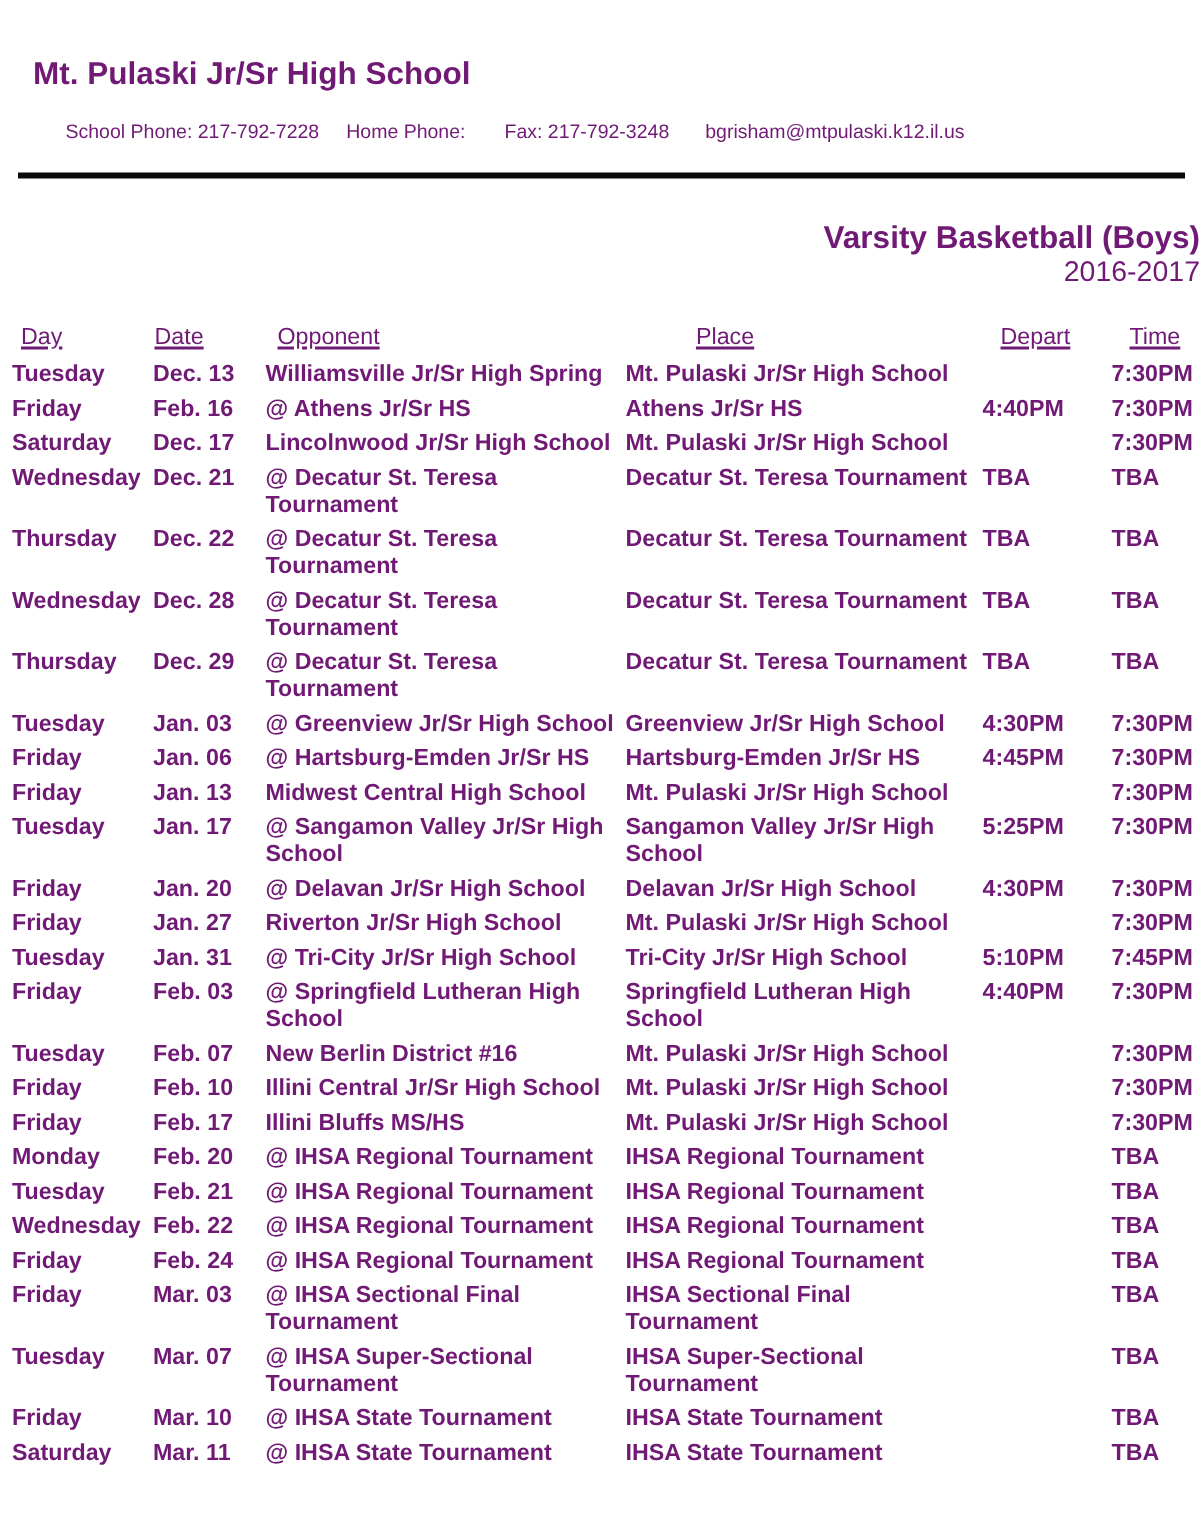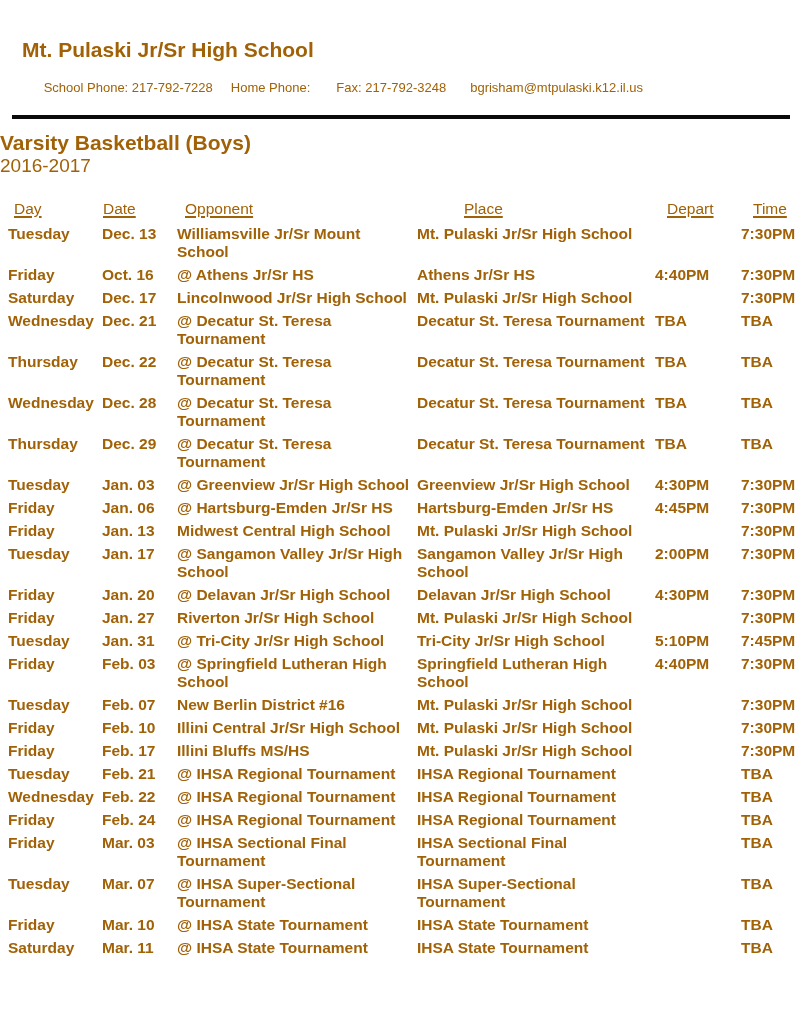--- a/index.html
+++ b/index.html
@@ -5,21 +5,21 @@
   html, body {
     margin: 0;
     padding: 0;
     background: #ffffff;
   }
   .page {
     position: relative;
     width: 800px;
     height: 1024px;
     background: #ffffff;
-    color: #a16207;
+    color: #701a75;
     font-family: "Liberation Sans", "DejaVu Sans", sans-serif;
     overflow: hidden;
     box-sizing: border-box;
     padding-top: 38px;
   }
   
   .school-name {
     margin: 0 0 0 22px;
     font-size: 21px;
     line-height: 24px;
@@ -47,22 +47,22 @@
     border: 0;
     background: #0a0a0a;
     height: 4px;
   }
   .rule-top {
     margin: 5px 0 0 12px;
     width: 778px;
   }
   
   .title-block {
-    margin-top: 12px;
-    text-align: left;
+    margin-top: 28px;
+    text-align: right;
   }
   .title-main {
     margin: 0;
     font-size: 21px;
     line-height: 23px;
     font-weight: 700;
   }
   .title-season {
     margin-top: 1px;
     font-size: 19px;
@@ -147,28 +147,28 @@
         <th class="h-opponent"><span>Opponent</span></th>
         <th class="h-place"><span>Place</span></th>
         <th class="h-depart"><span>Depart</span></th>
         <th class="h-time"><span>Time</span></th>
       </tr>
     </thead>
     <tbody id="schedule-body">
         <tr>
           <td class="col-day">Tuesday</td>
           <td class="col-date">Dec. 13</td>
-          <td class="col-opponent">Williamsville Jr/Sr Mount School</td>
-          <td class="col-place">Mt. Pulaski Jr/Sr High School</td>
-          <td class="col-depart"></td>
-          <td class="col-time">7:30PM</td>
-        </tr>
-        <tr>
-          <td class="col-day">Friday</td>
-          <td class="col-date">Oct. 16</td>
+          <td class="col-opponent">Williamsville Jr/Sr High Spring</td>
+          <td class="col-place">Mt. Pulaski Jr/Sr High School</td>
+          <td class="col-depart"></td>
+          <td class="col-time">7:30PM</td>
+        </tr>
+        <tr>
+          <td class="col-day">Friday</td>
+          <td class="col-date">Feb. 16</td>
           <td class="col-opponent">@ Athens Jr/Sr HS</td>
           <td class="col-place">Athens Jr/Sr HS</td>
           <td class="col-depart">4:40PM</td>
           <td class="col-time">7:30PM</td>
         </tr>
         <tr>
           <td class="col-day">Saturday</td>
           <td class="col-date">Dec. 17</td>
           <td class="col-opponent">Lincolnwood Jr/Sr High School</td>
           <td class="col-place">Mt. Pulaski Jr/Sr High School</td>
@@ -229,21 +229,21 @@
           <td class="col-opponent">Midwest Central High School</td>
           <td class="col-place">Mt. Pulaski Jr/Sr High School</td>
           <td class="col-depart"></td>
           <td class="col-time">7:30PM</td>
         </tr>
         <tr>
           <td class="col-day">Tuesday</td>
           <td class="col-date">Jan. 17</td>
           <td class="col-opponent">@ Sangamon Valley Jr/Sr High School</td>
           <td class="col-place">Sangamon Valley Jr/Sr High School</td>
-          <td class="col-depart">2:00PM</td>
+          <td class="col-depart">5:25PM</td>
           <td class="col-time">7:30PM</td>
         </tr>
         <tr>
           <td class="col-day">Friday</td>
           <td class="col-date">Jan. 20</td>
           <td class="col-opponent">@ Delavan Jr/Sr High School</td>
           <td class="col-place">Delavan Jr/Sr High School</td>
           <td class="col-depart">4:30PM</td>
           <td class="col-time">7:30PM</td>
         </tr>
@@ -289,20 +289,28 @@
         </tr>
         <tr>
           <td class="col-day">Friday</td>
           <td class="col-date">Feb. 17</td>
           <td class="col-opponent">Illini Bluffs MS/HS</td>
           <td class="col-place">Mt. Pulaski Jr/Sr High School</td>
           <td class="col-depart"></td>
           <td class="col-time">7:30PM</td>
         </tr>
         <tr>
+          <td class="col-day">Monday</td>
+          <td class="col-date">Feb. 20</td>
+          <td class="col-opponent">@ IHSA Regional Tournament</td>
+          <td class="col-place">IHSA Regional Tournament</td>
+          <td class="col-depart"></td>
+          <td class="col-time">TBA</td>
+        </tr>
+        <tr>
           <td class="col-day">Tuesday</td>
           <td class="col-date">Feb. 21</td>
           <td class="col-opponent">@ IHSA Regional Tournament</td>
           <td class="col-place">IHSA Regional Tournament</td>
           <td class="col-depart"></td>
           <td class="col-time">TBA</td>
         </tr>
         <tr>
           <td class="col-day">Wednesday</td>
           <td class="col-date">Feb. 22</td>

